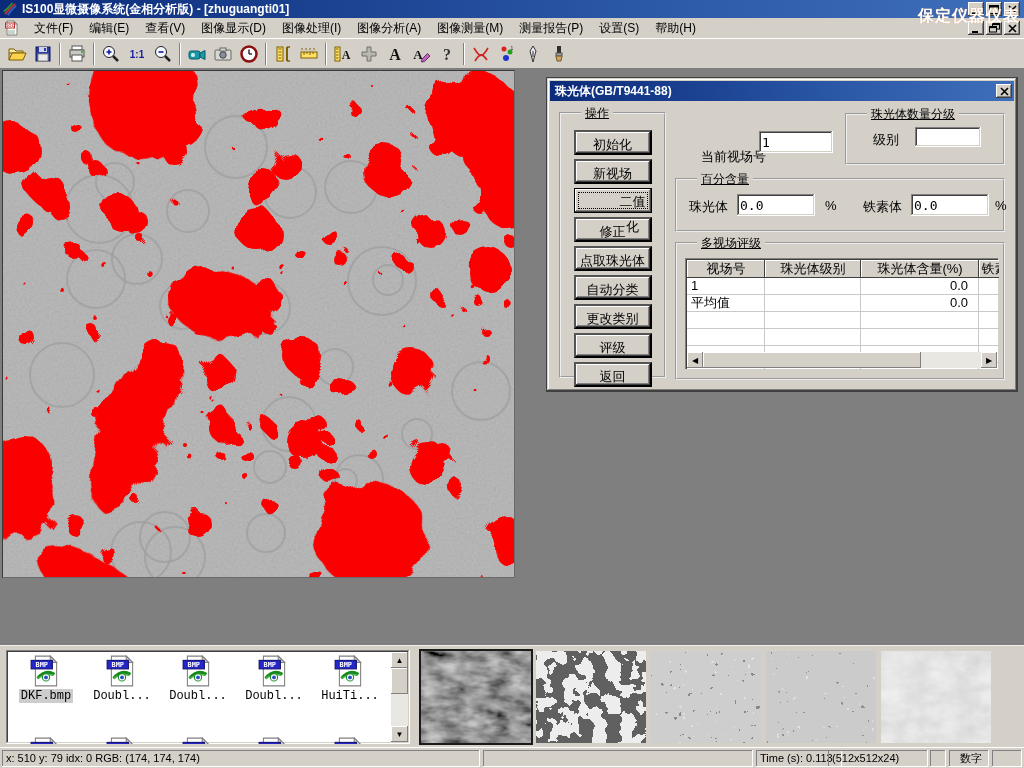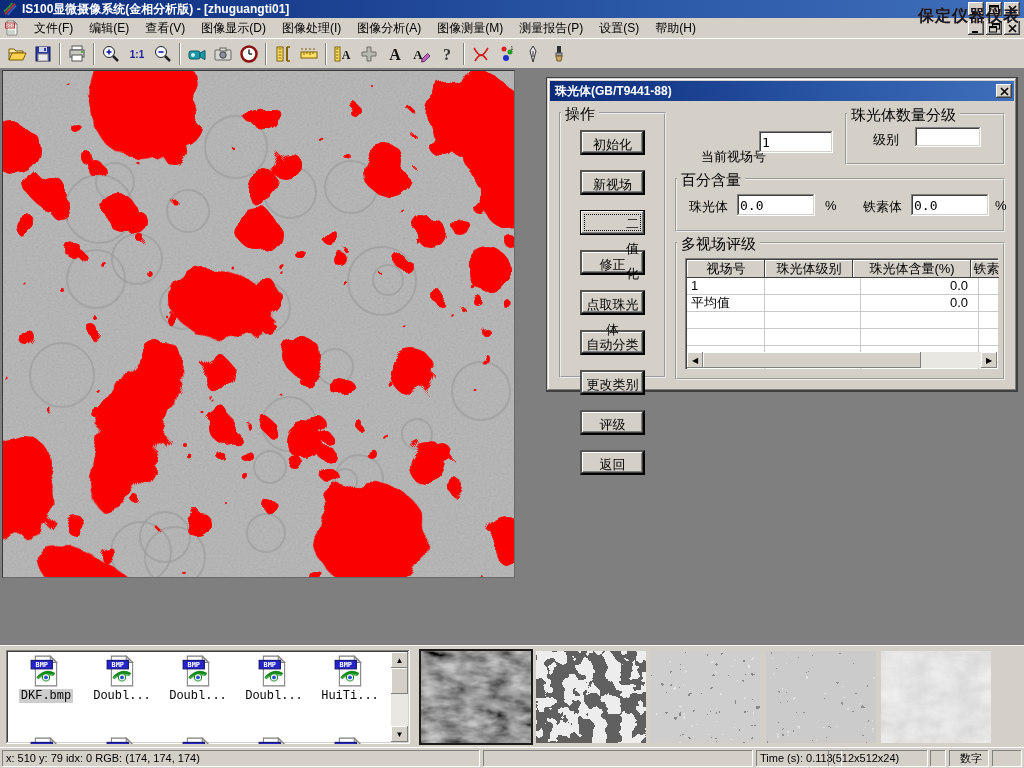--- a/index.html
+++ b/index.html
@@ -14,21 +14,21 @@
 
   
   #titlebar { position:absolute; left:0; top:0; width:1024px; height:18px;
     background:linear-gradient(90deg,#0b2b7a 0%,#2a56a6 60%,#3f6fba 100%);
     display:flex; align-items:center; padding-left:3px; }
   #titlebar .title { color:#fff; font-weight:bold; font-size:12px; margin-left:4px; white-space:nowrap; }
   .winbtns { position:absolute; display:flex; gap:2px; }
   #title-controls { right:4px; top:2px; }
   #child-controls { right:4px; top:3px; }
   .winbtn { width:16px; height:14px; background:#d4d0c8; display:flex; align-items:center; justify-content:center; }
-  #watermark { position:absolute; right:4px; top:6px; z-index:50; color:#0f172a; font-weight:bold;
+  #watermark { position:absolute; right:4px; top:6px; z-index:50; color:#ffffff; font-weight:bold;
     font-size:16px; letter-spacing:1px; pointer-events:none; text-shadow:0 0 1px rgba(224,117,28,.6); }
 
   
   #menubar { position:absolute; left:0; top:18px; width:1024px; height:20px; display:flex; align-items:center; }
   #menubar .doc-icon { margin:0 6px 0 4px; }
   .menu-item { padding:4px 8px; font-size:12px; cursor:default; white-space:nowrap; }
 
   
   #toolbar { position:absolute; left:0; top:38px; width:1024px; height:30px;
     border-top:1px solid #fff; display:flex; align-items:center; padding-left:4px; }
@@ -45,24 +45,24 @@
   #dialog { position:absolute; left:547px; top:78px; width:470px; height:313px; background:#d4d0c8;
     box-shadow: inset -1px -1px #404040, inset 1px 1px #d4d0c8, inset -2px -2px #808080, inset 2px 2px #ffffff, 0 0 0 1px #404040; }
   #dialog-titlebar { position:absolute; left:3px; top:3px; right:3px; height:20px;
     background:linear-gradient(90deg,#0b2b7a 0%,#2a56a6 60%,#3f6fba 100%);
     display:flex; align-items:center; padding-left:5px; }
   #dialog-titlebar .dtitle { color:#fff; font-weight:bold; font-size:12px; }
   #dialog-close { position:absolute; right:5px; top:6px; width:16px; height:14px; background:#d4d0c8;
     display:flex; align-items:center; justify-content:center; }
 
   .groupbox { position:absolute; border:2px groove #eeeeee; }
-  .grouplabel { position:absolute; top:-9px; left:0; background:#d4d0c8; padding:0 4px; font-size:15px; white-space:nowrap; }
+  .grouplabel { position:absolute; top:-9px; left:20px; background:#d4d0c8; padding:0 4px; font-size:12px; white-space:nowrap;text-decoration:underline; }
 
   #op-group { left:12px; top:34px; width:107px; height:266px; }
-  .op-btn { display:block; width:65px; height:25px; margin:15px auto 0 auto; background:#d4d0c8;
+  .op-btn { display:block; width:78px; height:25px; margin:4px auto 0 auto; background:#d4d0c8;
     box-shadow: inset -1px -1px #404040, inset 1px 1px #ffffff, inset -2px -2px #808080;
     font-size:13px; text-align:center; line-height:25px; font-family:inherit; }
   .op-btn.default { border:1px solid #000; box-shadow: inset -1px -1px #404040, inset 1px 1px #ffffff, inset -2px -2px #808080;
     outline:1px dotted #000; outline-offset:-5px;padding-left:40px; }
 
   .dlg-label { position:absolute; font-size:13px; white-space:nowrap; }
   .dlg-input { position:absolute; background:#fff; font-size:13px; padding:2px 3px; border:0;
     box-shadow: inset -1px -1px #ffffff, inset 1px 1px #808080, inset -2px -2px #d4d0c8, inset 2px 2px #404040;
     font-family:"DejaVu Sans Mono","Liberation Mono",monospace; }
 
@@ -605,21 +605,21 @@
     <input class="dlg-input" style="left: 234px; top: 14px; width: 78px; height: 22px;" readonly="" value="0.0">
     <span class="dlg-label" style="left:318px; top:18px;">%</span>
   </div>
 
   <div class="groupbox" id="multi-group">
     <span class="grouplabel">多视场评级</span>
     <div id="grid-wrap">
       <div id="grid">
           <div class="grid-header">
             <span class="grid-hcell" style="width: 78px;">视场号</span>
-            <span class="grid-hcell" style="width: 88px; text-align: right;">珠光体级别</span>
+            <span class="grid-hcell" style="width: 96px; text-align: right;">珠光体级别</span>
             <span class="grid-hcell" style="width: 118px;">珠光体含量(%)</span>
             <span class="grid-hcell" style="width: 90px;">铁素体含量(%)</span>
           </div>
           <div class="grid-row">
             <span class="grid-cell name" style="width: 78px;">1</span>
             <span class="grid-cell name" style="width: 96px;"></span>
             <span class="grid-cell num" style="width: 118px;">0.0</span>
             <span class="grid-cell name" style="width: 90px;"></span>
           </div>
           <div class="grid-row">

